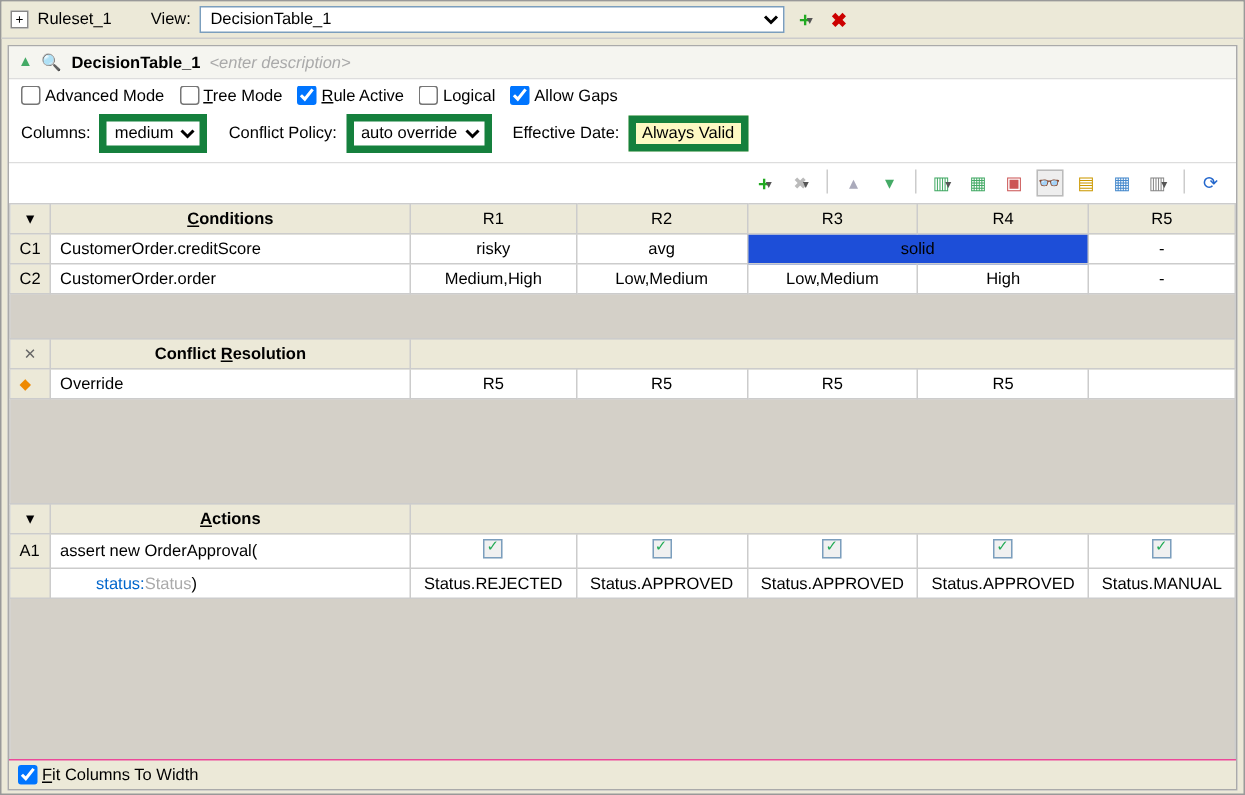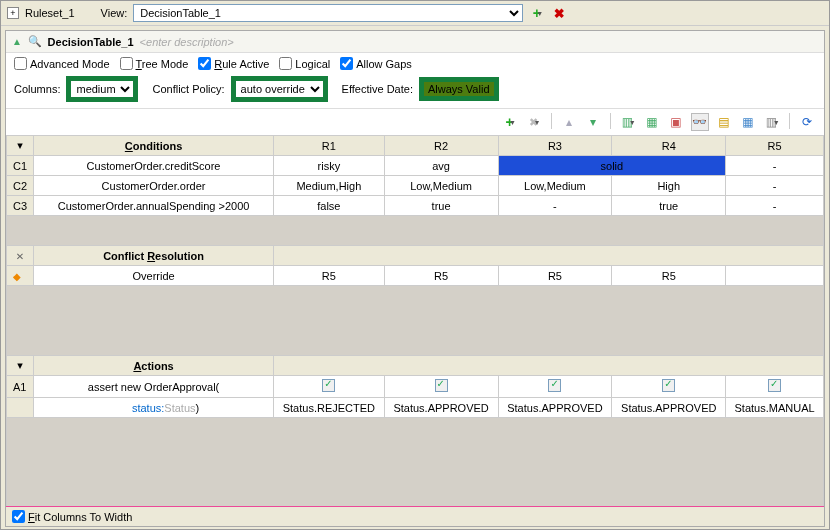--- a/index.html
+++ b/index.html
@@ -19,29 +19,29 @@
 .chev{color:#4a6;font-size:10px;cursor:pointer}
 .mag{color:#888;font-size:11px}
 .ptitle{font-weight:bold}
 .hint{color:#aaa;font-style:italic}
 .opts{display:flex;align-items:flex-end;gap:10px;padding:4px 8px;background:#fff}
 .cb{display:flex;align-items:center;gap:3px}
 .cb input{margin:0}
 .u{text-decoration:underline}
 .opts2{display:flex;align-items:center;gap:6px;padding:2px 8px 6px;background:#fff;border-bottom:1px solid #ddd}
 .dsel{background:#fff;border:5px solid #15803d;padding:1px}
-.yel{background:#4d7c0f}
+.yel{background:#fef9c3}
 .tbar{display:flex;justify-content:flex-end;gap:6px;padding:4px 8px;background:#fff}
 .tico{width:18px;height:18px;display:inline-flex;align-items:center;justify-content:center;cursor:pointer;font-size:12px}
 .sep{width:1px;height:16px;background:#ccc;margin:0 2px}
 .grid{flex:1;overflow:auto;background:#d4d0c8}
 table{border-collapse:collapse;width:100%;background:#fff}
 th,td{border:1px solid #ccc;padding:3px 6px;height:20px;text-align:center;font-weight:normal}
 th{background:#ece9d8}
-.lcol{width:240px;text-align:center;padding-left:6px}
+.lcol{width:240px;text-align:left;padding-left:6px}
 .rid{width:24px;text-align:left;background:#ece9d8}
 .shdr{background:#ece9d8;font-weight:bold;text-align:center}
 .expcol{width:16px;text-align:center;background:#ece9d8}
 .merged{background:#1d4ed8}
 .grow{height:30px;background:#d4d0c8}
 .act .lcol{padding-left:30px}
 .ck{display:inline-block;width:13px;height:13px;border:1px solid #7b9ebd;background:#f0f0f0;position:relative}
 .ck::after{content:"✓";position:absolute;top:-2px;left:1px;font-size:10px;color:#2a5}
 .footer{border-top:1px solid #ec4899;padding:3px 6px;background:#ece9d8}
 .status{color:#aaa}
@@ -154,29 +154,20 @@
       </tr>
       <tr>
         <td class="rid">C2</td>
         <td class="lcol">CustomerOrder.order</td>
         <td>Medium,High</td>
         <td>Low,Medium</td>
         <td>Low,Medium</td>
         <td>High</td>
         <td>-</td>
       </tr>
-      <tr>
-        <td class="rid">C3</td>
-        <td class="lcol">CustomerOrder.annualSpending &gt;2000</td>
-        <td>false</td>
-        <td>true</td>
-        <td>-</td>
-        <td>true</td>
-        <td>-</td>
-      </tr>
       <tr class="grow">
             <td colspan="7" style="background:#d4d0c8;border-left:1px solid #ccc;border-right:1px solid #ccc"></td>
           </tr>
       <tr>
         <th class="expcol"><span class="xclose">✕</span></th>
         <th class="lcol shdr">Conflict <span class="u">R</span>esolution</th>
         <th colspan="5" style="background:#ece9d8"></th>
       </tr>
       <tr>
         <td class="rid"><span class="override-ico">◆</span></td>

